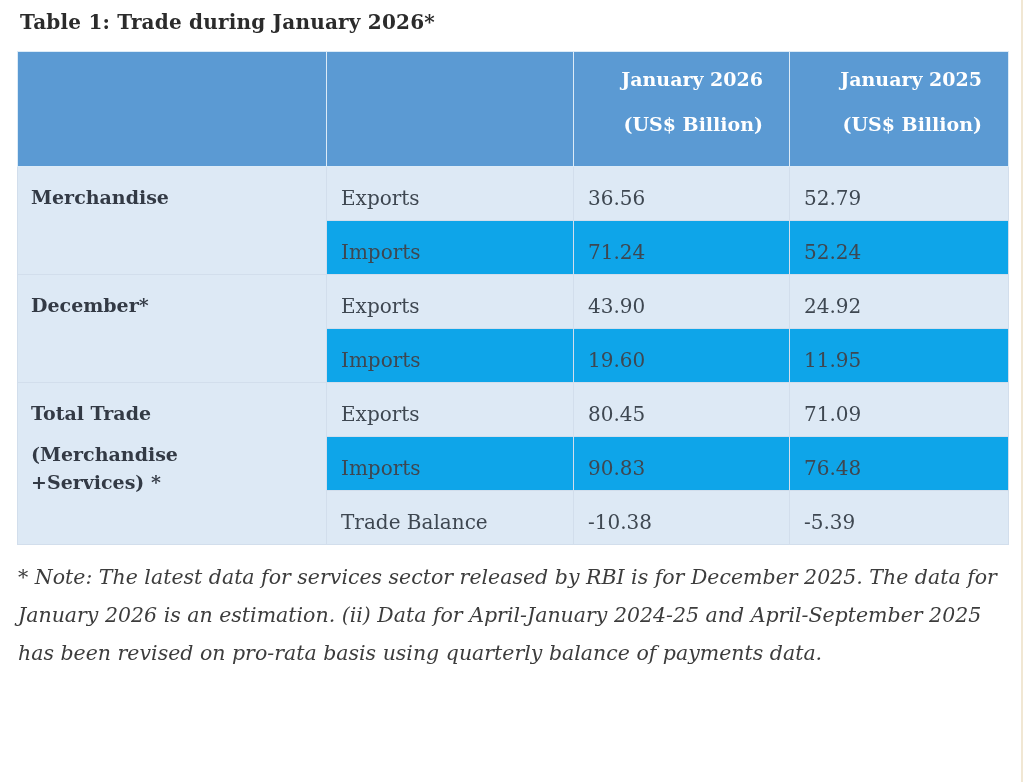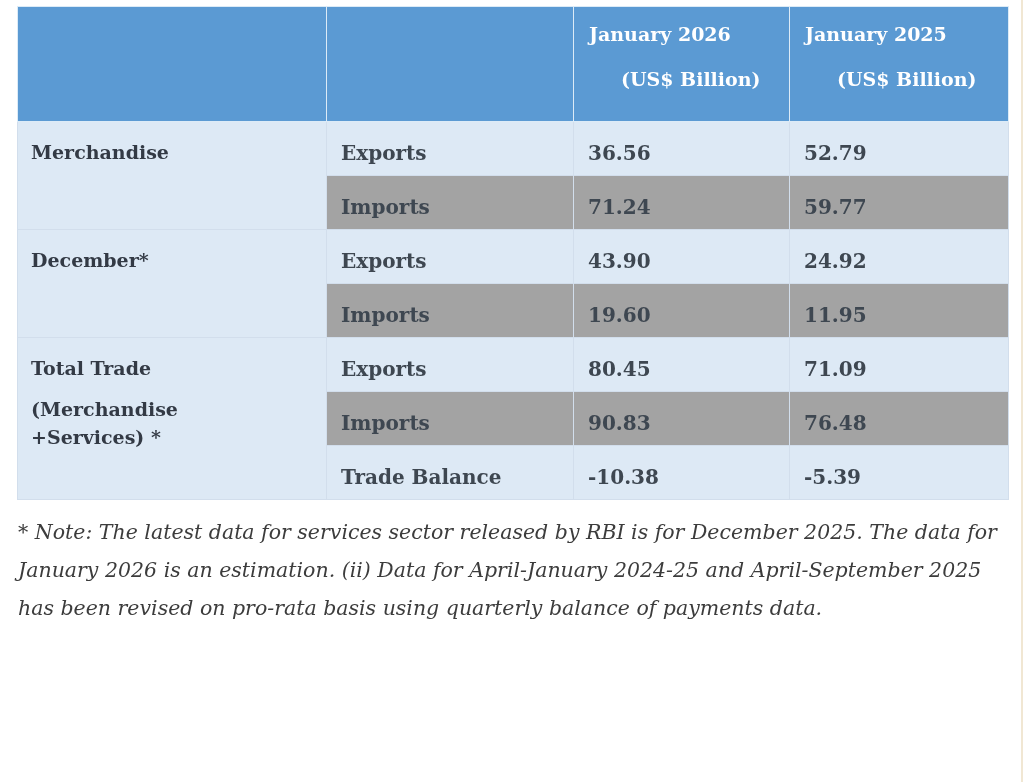--- a/index.html
+++ b/index.html
@@ -30,39 +30,38 @@
   col.c2 { width: 247px; }
   col.c3 { width: 216px; }
   col.c4 { width: 219px; }
 
   thead th {
     background: #5b9ad3;
     border: 1px solid #dcebf7;
     color: #ffffff;
     font-size: 19px;
     font-weight: bold;
-    text-align: left;
+    text-align: right;
     vertical-align: top;
     padding: 16px 26px 10px 15px;
     height: 115px;
   }
   thead th .hline2 { margin-top: 23px; margin-left: 32px; }
 
   td {
     border: 1px solid #d2deec;
     vertical-align: top;
     font-size: 20px;
     color: #3e4751;
     padding: 19px 10px 10px 14px;
-    font-weight: bold;
   }
   tr.r    { height: 52px; }
   tr.last { height: 48px; }
   tr.blue  td { background: #dde9f5; }
-  tr.white td { background: #a3a3a3; }
+  tr.white td { background: #0ea5e9; }
   td.cat {
     background: #dde9f5;
     font-weight: bold;
     color: #333a45;
     font-size: 19px;
     padding-left: 13px;
   }
   td.cat .cat2 { margin-top: 16px; line-height: 28px; width: 165px; }
 
   .note {
@@ -80,20 +79,21 @@
     width: 2px; height: 782px;
     background: #e9dabb;
     opacity: 0.65;
   }
 </style>
 </head>
 <body>
 
 <div class="page">
 
+  <h1 class="title">Table 1: Trade during January 2026*</h1>
 
   <table class="trade-table">
     <colgroup>
       <col class="c1">
         <col class="c2">
         <col class="c3">
         <col class="c4">
     </colgroup>
     <thead>
       <tr>
@@ -116,21 +116,21 @@
           <div>Merchandise</div>
           <div class="cat2"></div>
         </td>
         <td>Exports</td>
         <td>36.56</td>
         <td>52.79</td>
       </tr>
       <tr class="r white">
         <td>Imports</td>
         <td>71.24</td>
-        <td>59.77</td>
+        <td>52.24</td>
       </tr>
 
       <tr class="r blue">
         <td class="cat" rowspan="2">
           <div>December*</div>
           <div class="cat2"></div>
         </td>
         <td>Exports</td>
         <td>43.90</td>
         <td>24.92</td>

